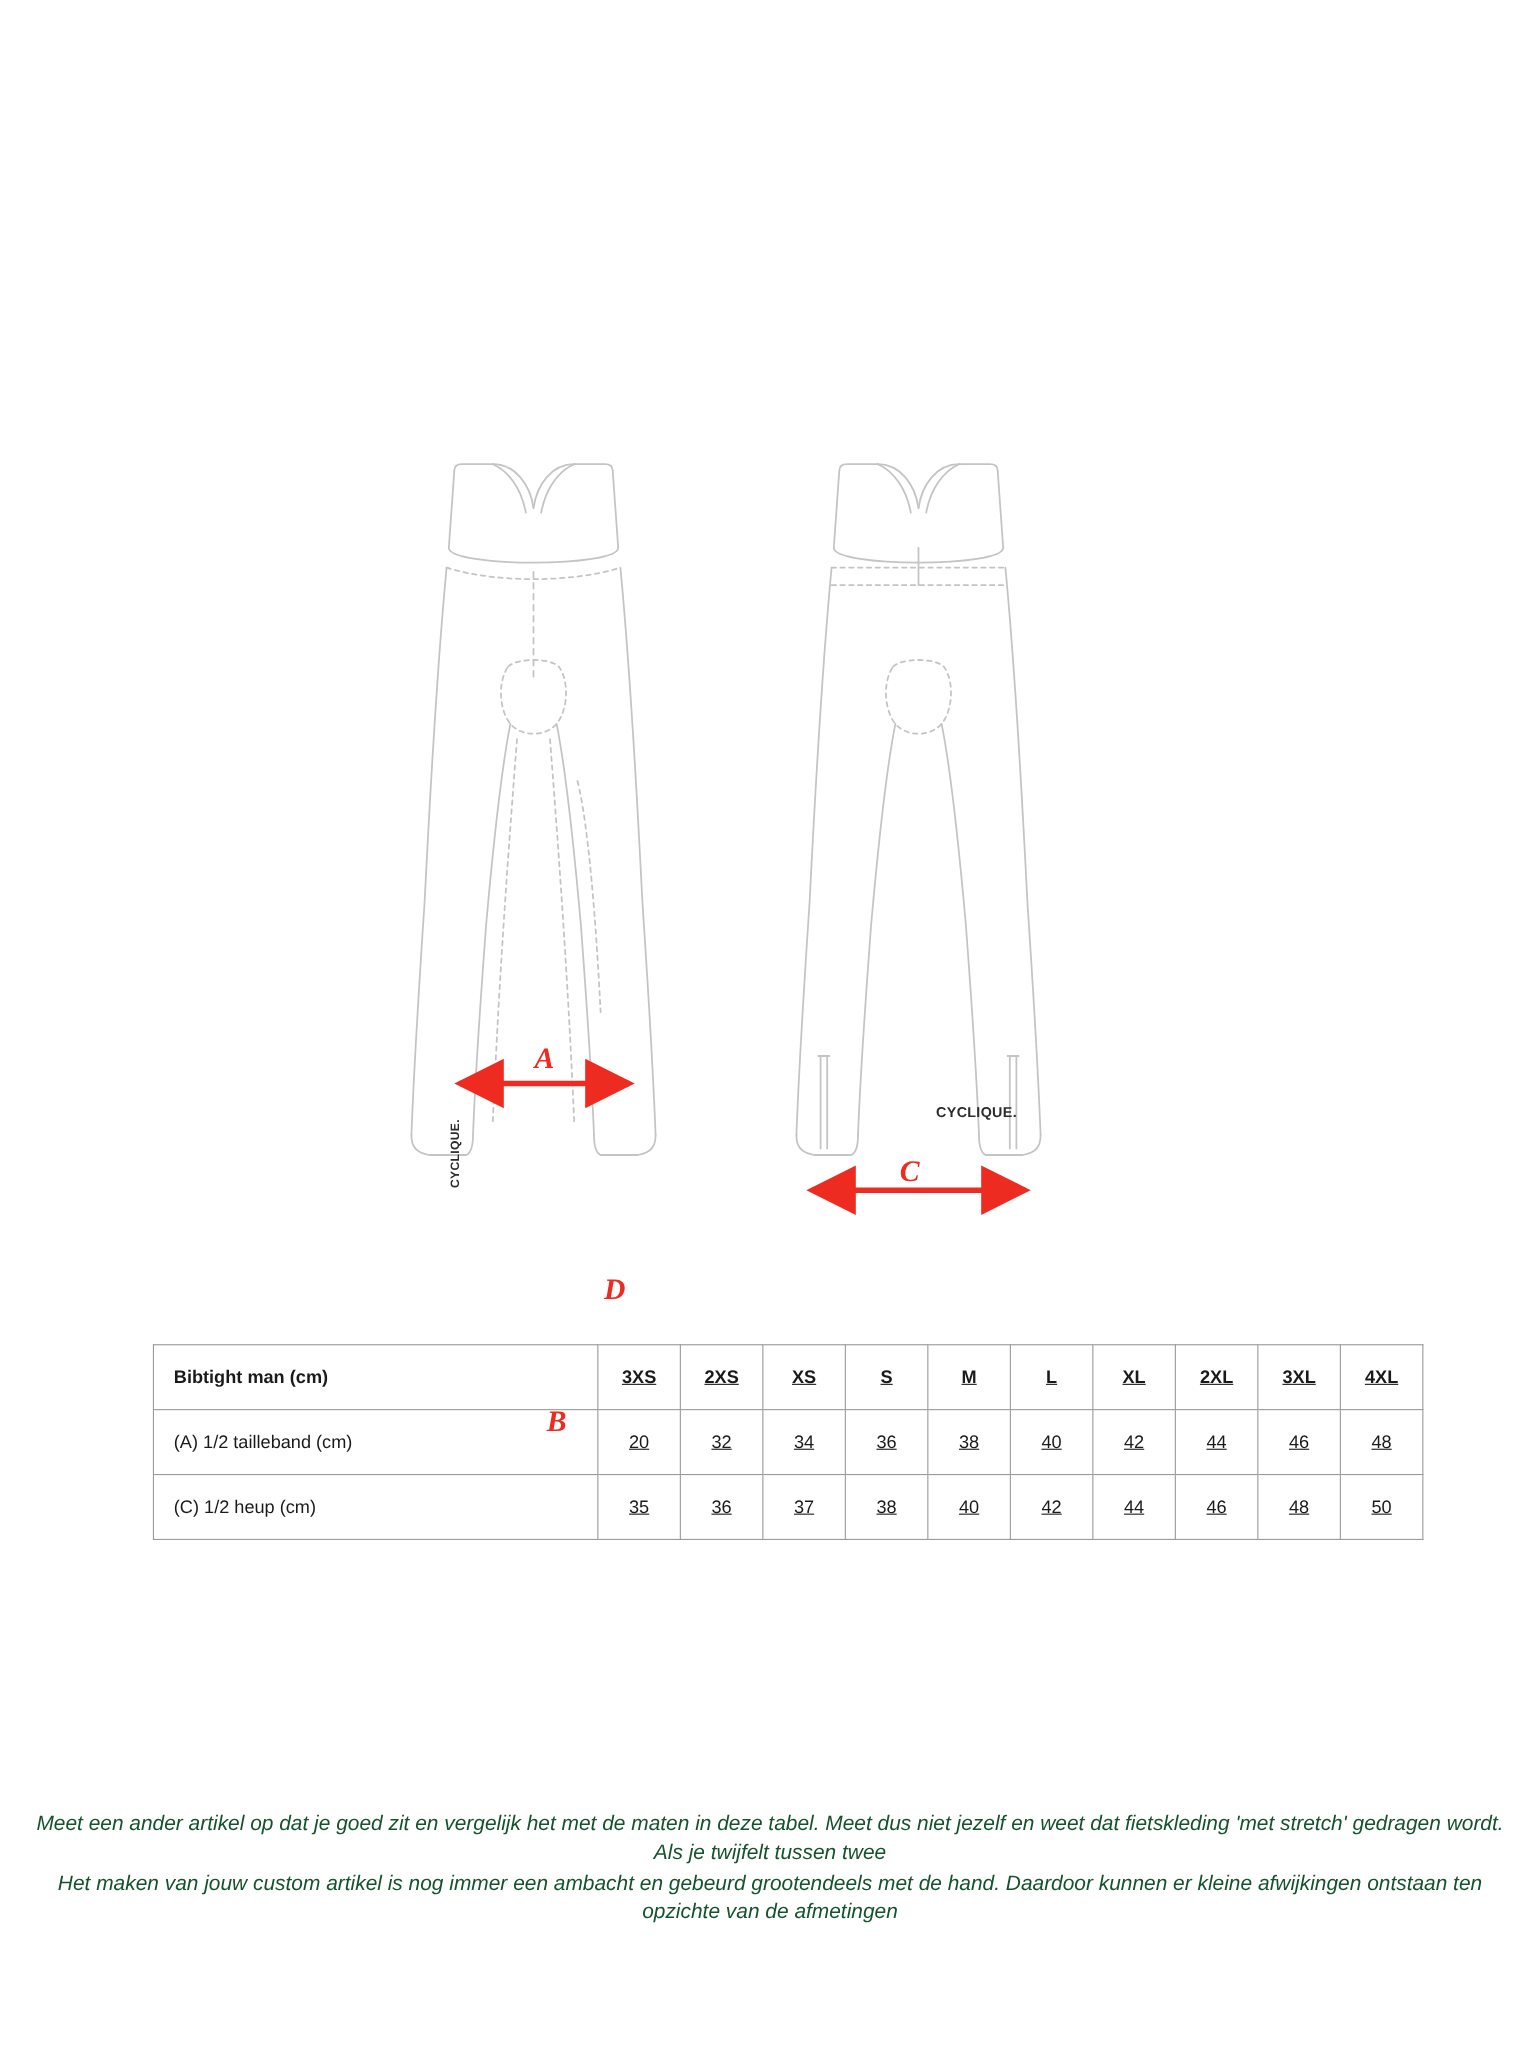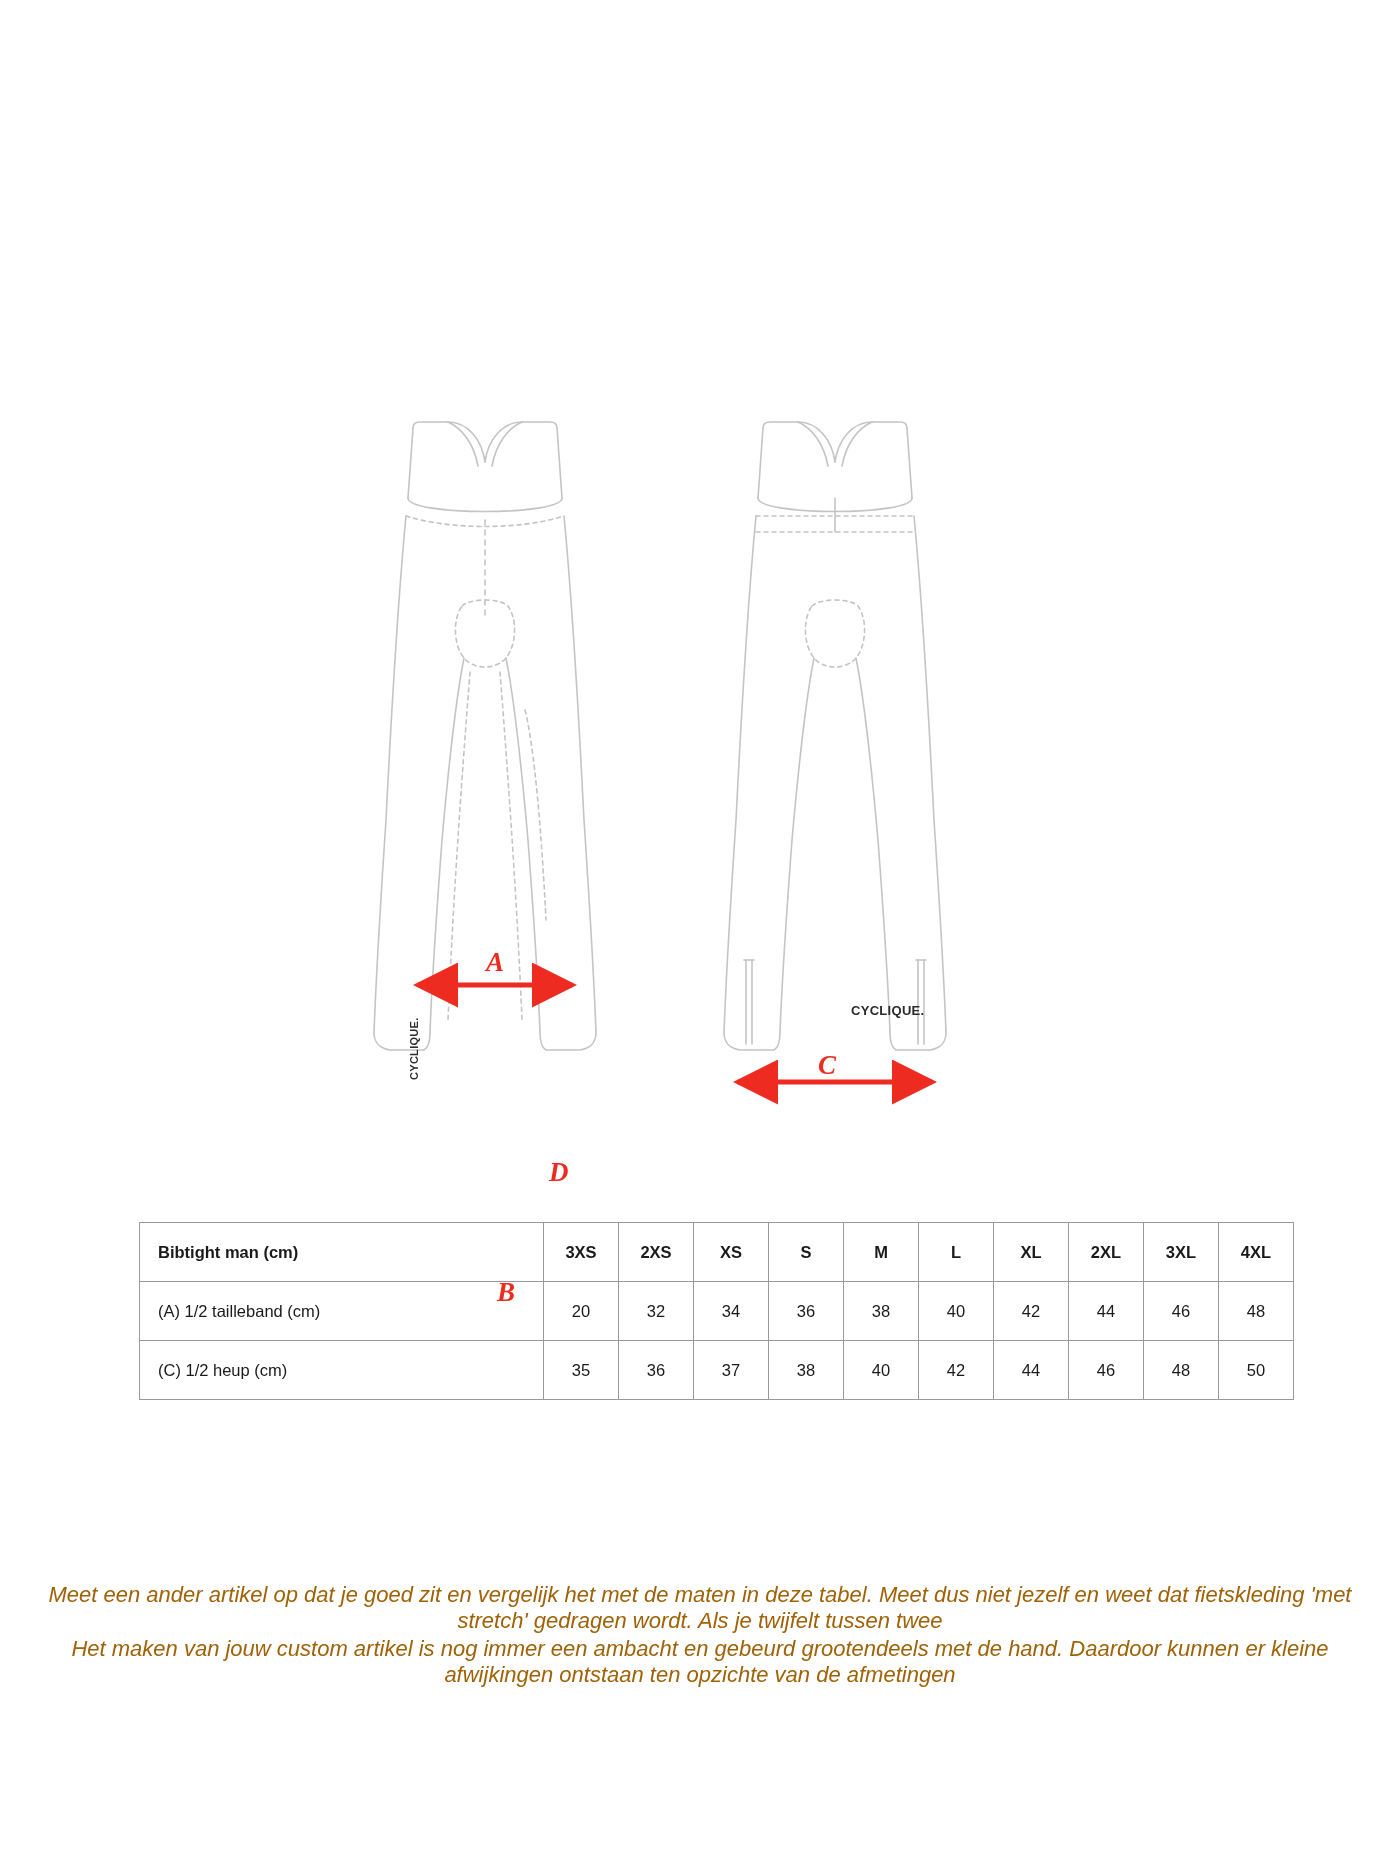--- a/index.html
+++ b/index.html
@@ -89,39 +89,40 @@
   table.size-table th.rowhead,
   table.size-table td.rowhead {
     text-align: left;
     padding-left: 18px;
     width: 385px;
   }
   table.size-table th.sizecol,
   table.size-table td.sizecol {
     text-align: center;
     width: 74px;
+    text-decoration: underline;
   }
   table.size-table thead th {
     font-weight: bold;
   }
   table.size-table tbody td {
     font-weight: normal;
   }
 
   
   .footnote {
     position: absolute;
     left: 20px;
-    top: 1582px;
+    top: 1646px;
     width: 1360px;
     text-align: center;
     font-style: italic;
-    font-size: 22px;
+    font-size: 19px;
     line-height: 26px;
-    color: #a16207;
+    color: #14532d;
   }
   .footnote p { margin: 0; }
   .footnote p + p { margin-top: 2px; }
 </style>
 </head>
 <body>
 
 <div class="illustration">
 
   <svg class="fig fig-front" width="270" height="700" viewBox="0 0 270 700" xmlns="http://www.w3.org/2000/svg">

